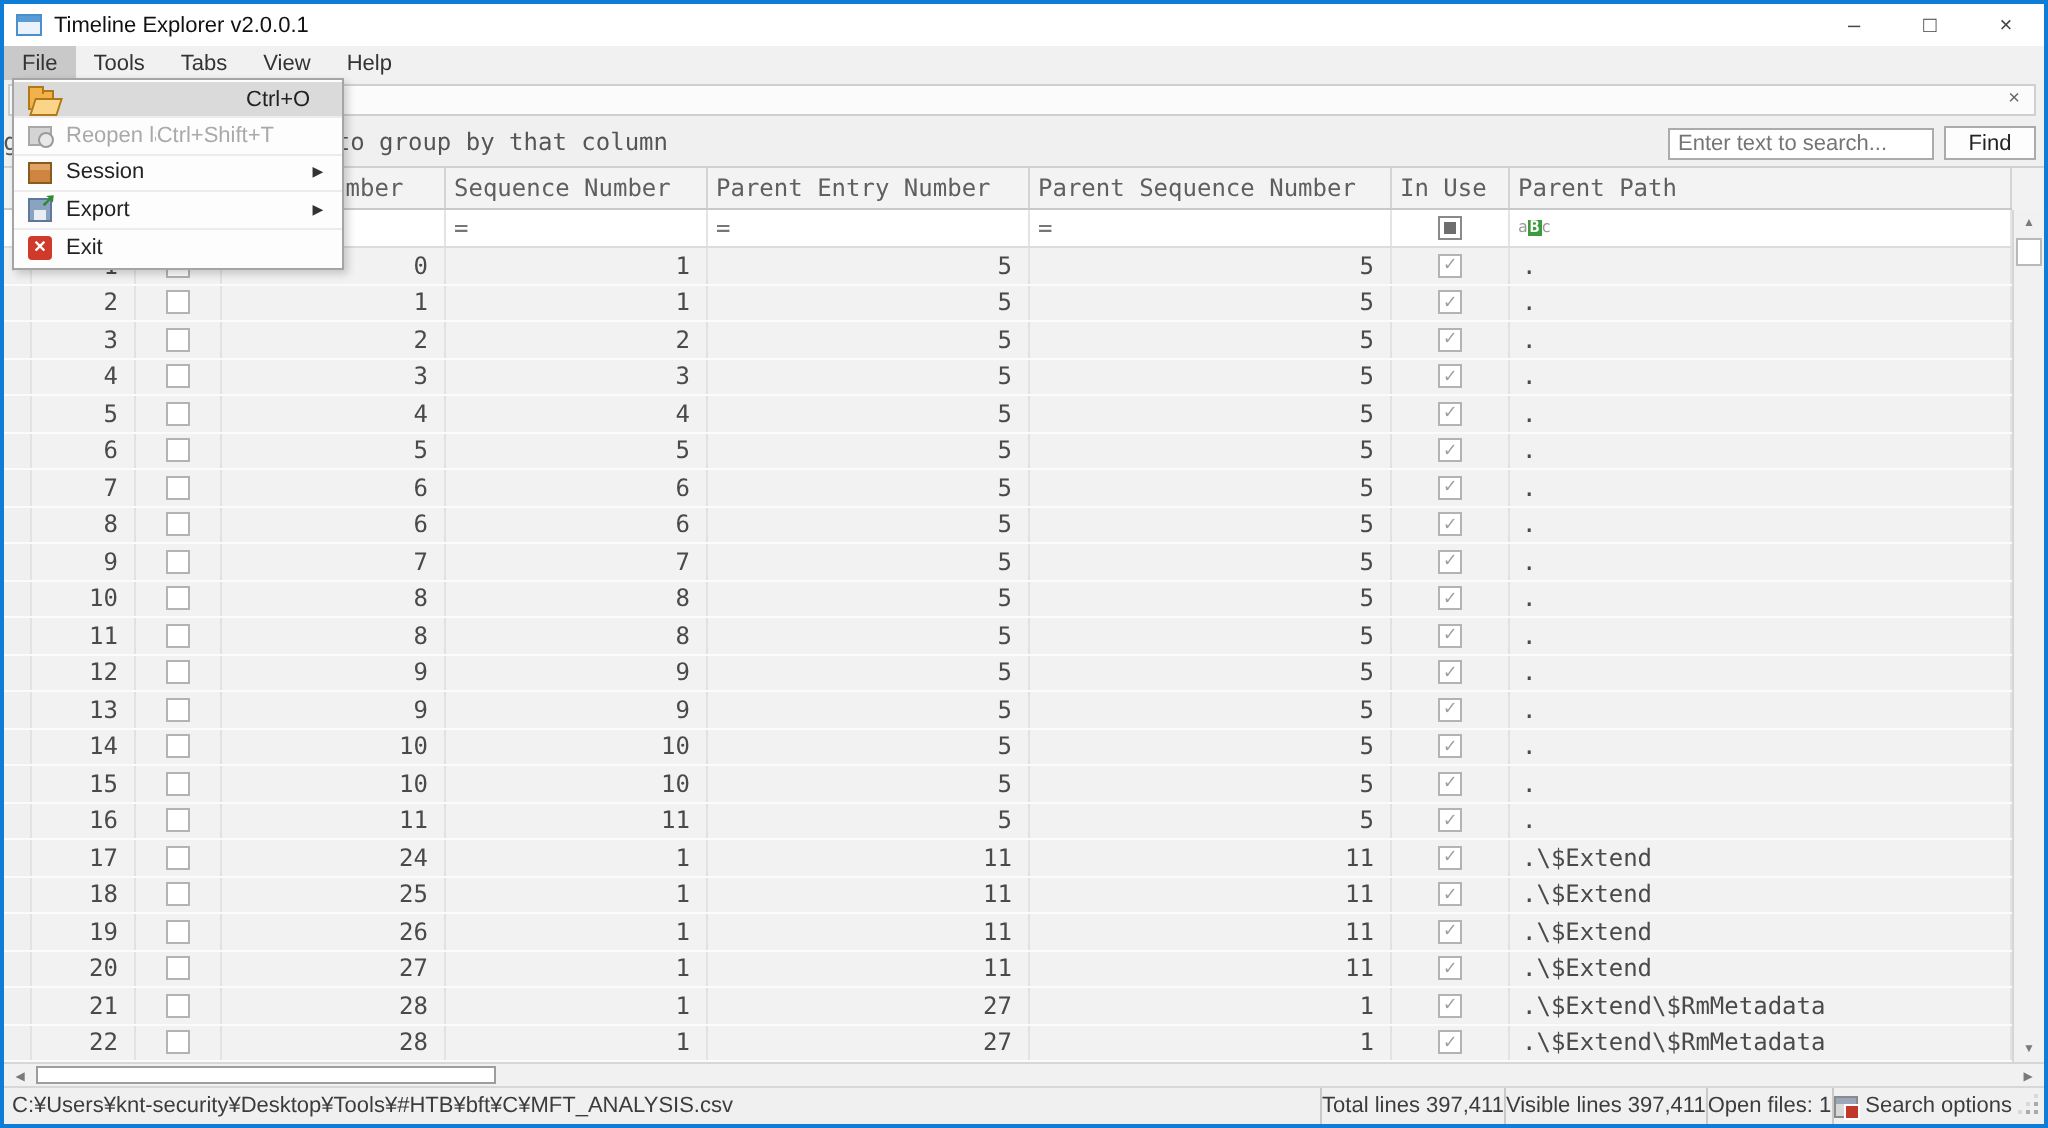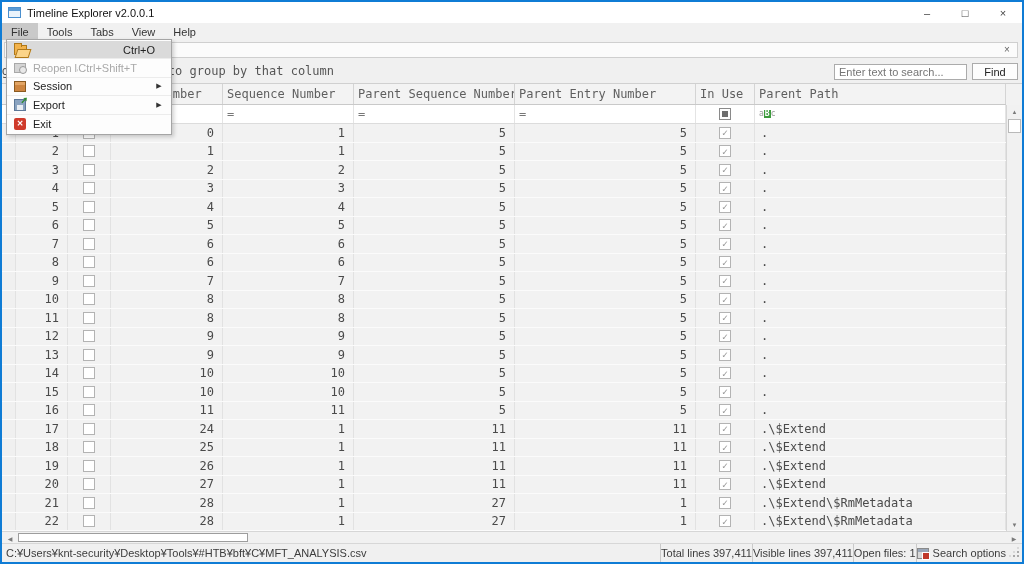--- a/index.html
+++ b/index.html
@@ -141,22 +141,22 @@
   </div>
 
   <div class="gridwrap">
 
     <div class="ghead gcols">
       <div class="hc" style="padding-left:0;"></div>
       <div class="hc"></div>
       <div class="hc"></div>
       <div class="hc">Entry Number</div>
       <div class="hc">Sequence Number</div>
+      <div class="hc">Parent Entry Number</div>
       <div class="hc">Parent Sequence Number</div>
-      <div class="hc">Parent Entry Number</div>
       <div class="hc">In Use</div>
       <div class="hc">Parent Path</div>
     </div>
 
     <div class="gfilter gcols">
       <div class="fc"></div>
       <div class="fc"></div>
       <div class="fc"></div>
       <div class="fc">=</div>
       <div class="fc">=</div>

